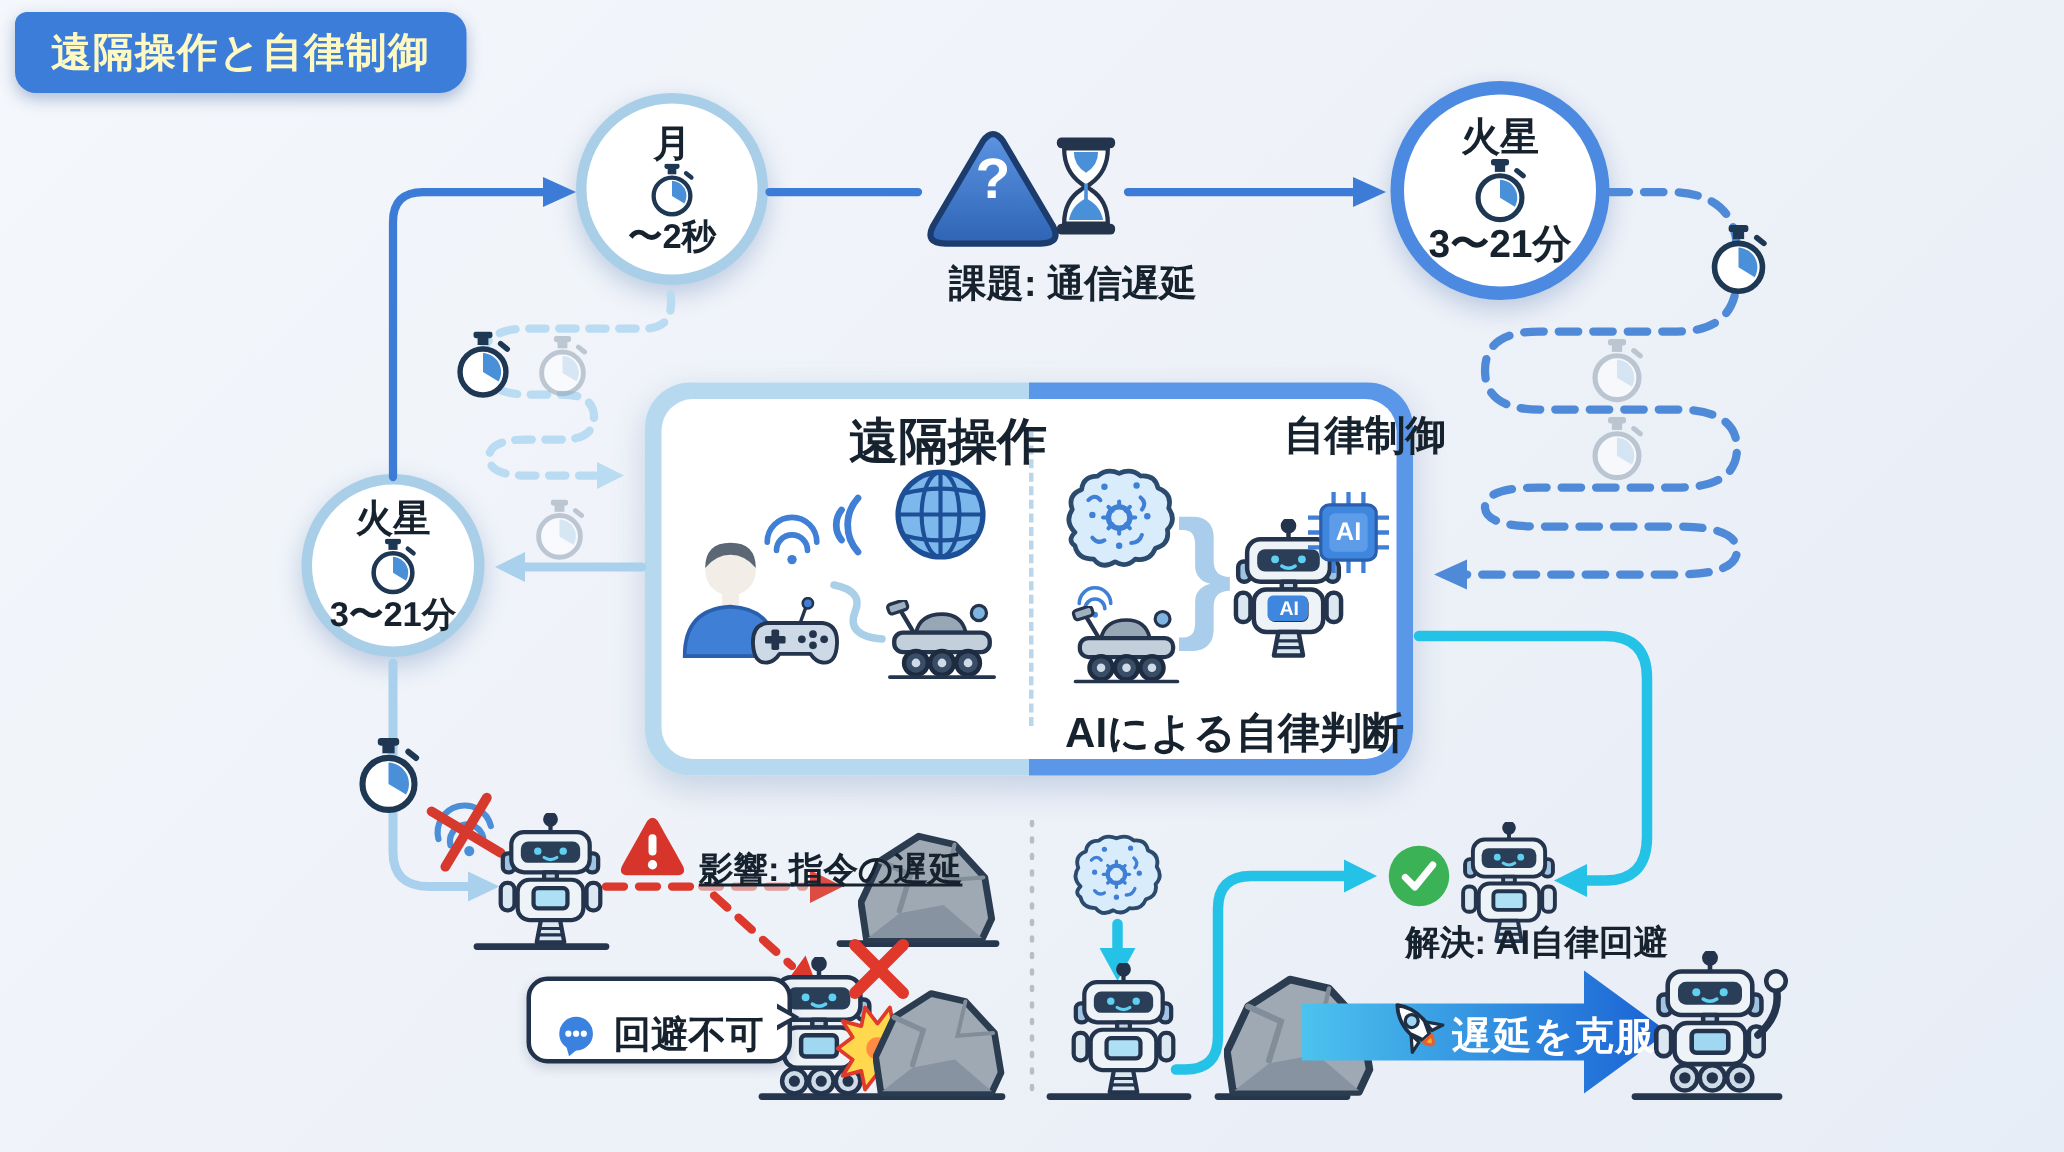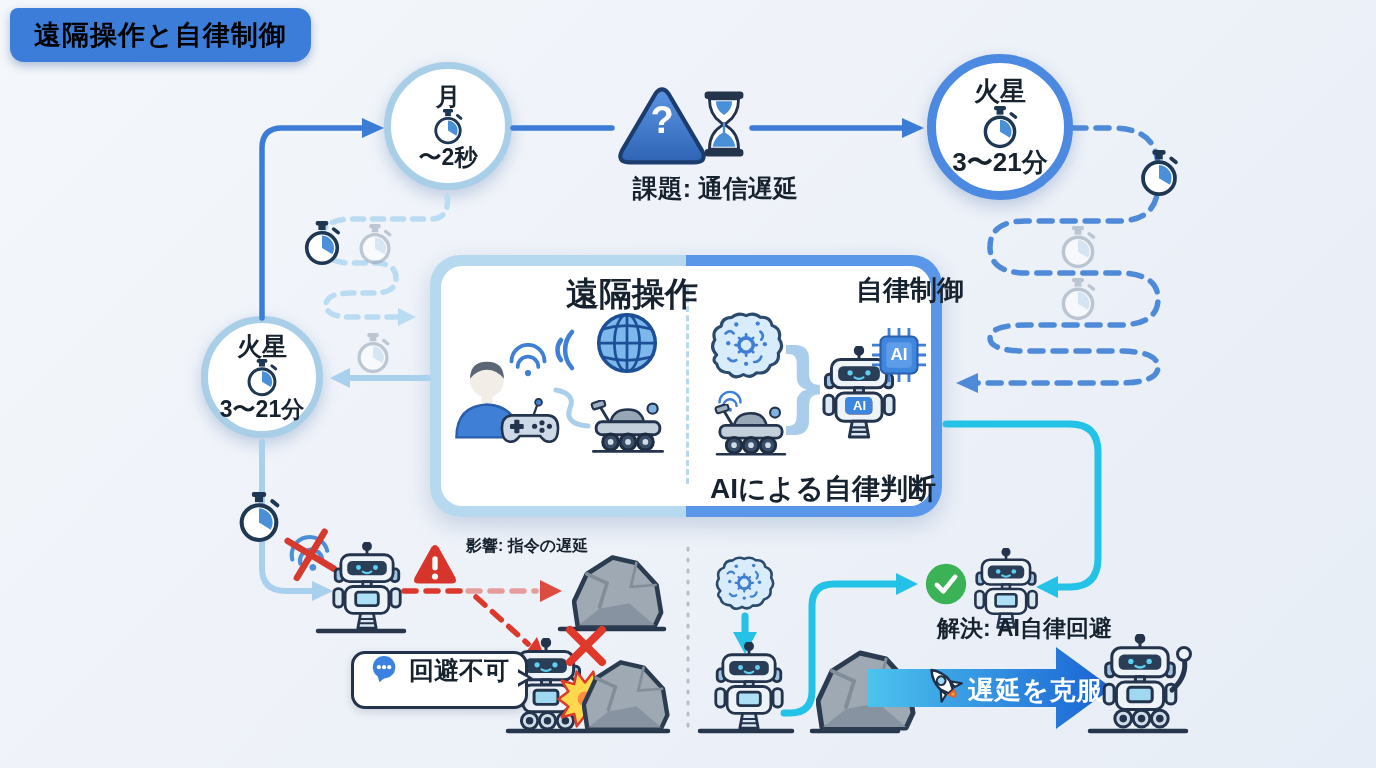--- a/index.html
+++ b/index.html
@@ -1,19 +1,19 @@
 <!DOCTYPE html>
 <html><head>
 <meta charset="utf-8">
 <style>
   html,body{margin:0;padding:0;background:#dfe5ee;}
   .stage{position:relative;width:1376px;height:768px;overflow:hidden;
     background:linear-gradient(135deg,#f4f7fb 0%,#edf1f8 55%,#e7edf6 100%);
     font-family:"Liberation Sans","DejaVu Sans",sans-serif;color:#17222f;}
-  .badge{position:absolute;left:10px;top:8px;z-index:6;background:#3b7dd8;color:#000000;
+  .badge{position:absolute;left:10px;top:8px;z-index:6;background:#3b7dd8;color:#fef9c3;
     font-size:27px;font-weight:bold;padding:9px 24px;border-radius:8px 14px 18px 14px;
     box-shadow:0 4px 10px rgba(40,80,150,.35);letter-spacing:1px;}
   .node{position:absolute;background:#fff;border-radius:50%;display:flex;flex-direction:column;
     align-items:center;justify-content:center;gap:0;box-shadow:0 6px 16px rgba(70,110,170,.30);z-index:2;}
   .node-moon{left:384px;top:62px;width:114px;height:114px;border:7px solid #a9cfe8;}
   .node-mars-top{left:927px;top:54px;width:128px;height:128px;border:9px solid #4c89e0;}
   .node-mars-left{left:201px;top:316px;width:108px;height:108px;border:7px solid #a9cfe8;}
   .nlabel{font-weight:bold;font-size:25px;line-height:1.05;}
   .ndelay{font-weight:bold;font-size:23px;line-height:1.05;}
   .node-mars-top .nlabel,.node-mars-top .ndelay{font-size:26px;}
@@ -27,25 +27,25 @@
   .t-center{text-align:right;}
   .challenge{left:573px;top:172px;width:225px;font-size:25px;}
   .qmark{left:645px;top:99px;width:34px;font-size:38px;color:#fff;z-index:4;text-align:center;}
   .head-left{left:448px;top:272px;width:250px;font-size:33px;}
   .head-right{left:724px;top:272px;width:240px;font-size:27px;}
   .cap-left{left:440px;top:470px;width:244px;font-size:23px;}
   .cap-right{left:696px;top:470px;width:240px;font-size:28px;}
   .brace{left:784px;top:334px;font-size:96px;line-height:1;color:#abcdec;font-weight:bold;z-index:4;}
   .chiplbl{left:882px;top:345px;width:34px;font-size:17px;color:#fff;text-align:center;}
   .chestlbl{left:847px;top:398px;width:25px;font-size:13px;color:#fff;text-align:center;}
-  .impact{left:466px;top:536px;font-size:16px;}
+  .impact{left:466px;top:564px;font-size:23px;text-decoration:underline;}
   .solution{left:872px;top:613px;width:240px;font-size:23px;}
   .overcome{left:968px;top:673px;font-size:26px;color:#fff;letter-spacing:1px;}
   .bubble{position:absolute;left:351px;top:651px;z-index:4;background:#fff;border:3.5px solid #22324a;
-    border-radius:14px;height:52px;display:flex;align-items:flex-start;gap:9px;padding:0 16px;
+    border-radius:14px;height:52px;display:flex;align-items:flex-end;gap:9px;padding:0 16px;
     box-shadow:0 3px 8px rgba(40,60,90,.18);}
   .bubble::before{content:"";position:absolute;right:-17px;top:15px;
     border:9px solid transparent;border-left:15px solid #22324a;}
   .bubble::after{content:"";position:absolute;right:-9px;top:18px;
     border:6px solid transparent;border-left:11px solid #fff;}
   .bubble-label{font-size:25px;font-weight:bold;}
   .swD{--sc:#1e3752;--pc:#4a90d9;}
   .swF{--sc:#93a3b3;--pc:#c3dcef;opacity:.55;}
 </style>
 </head>

